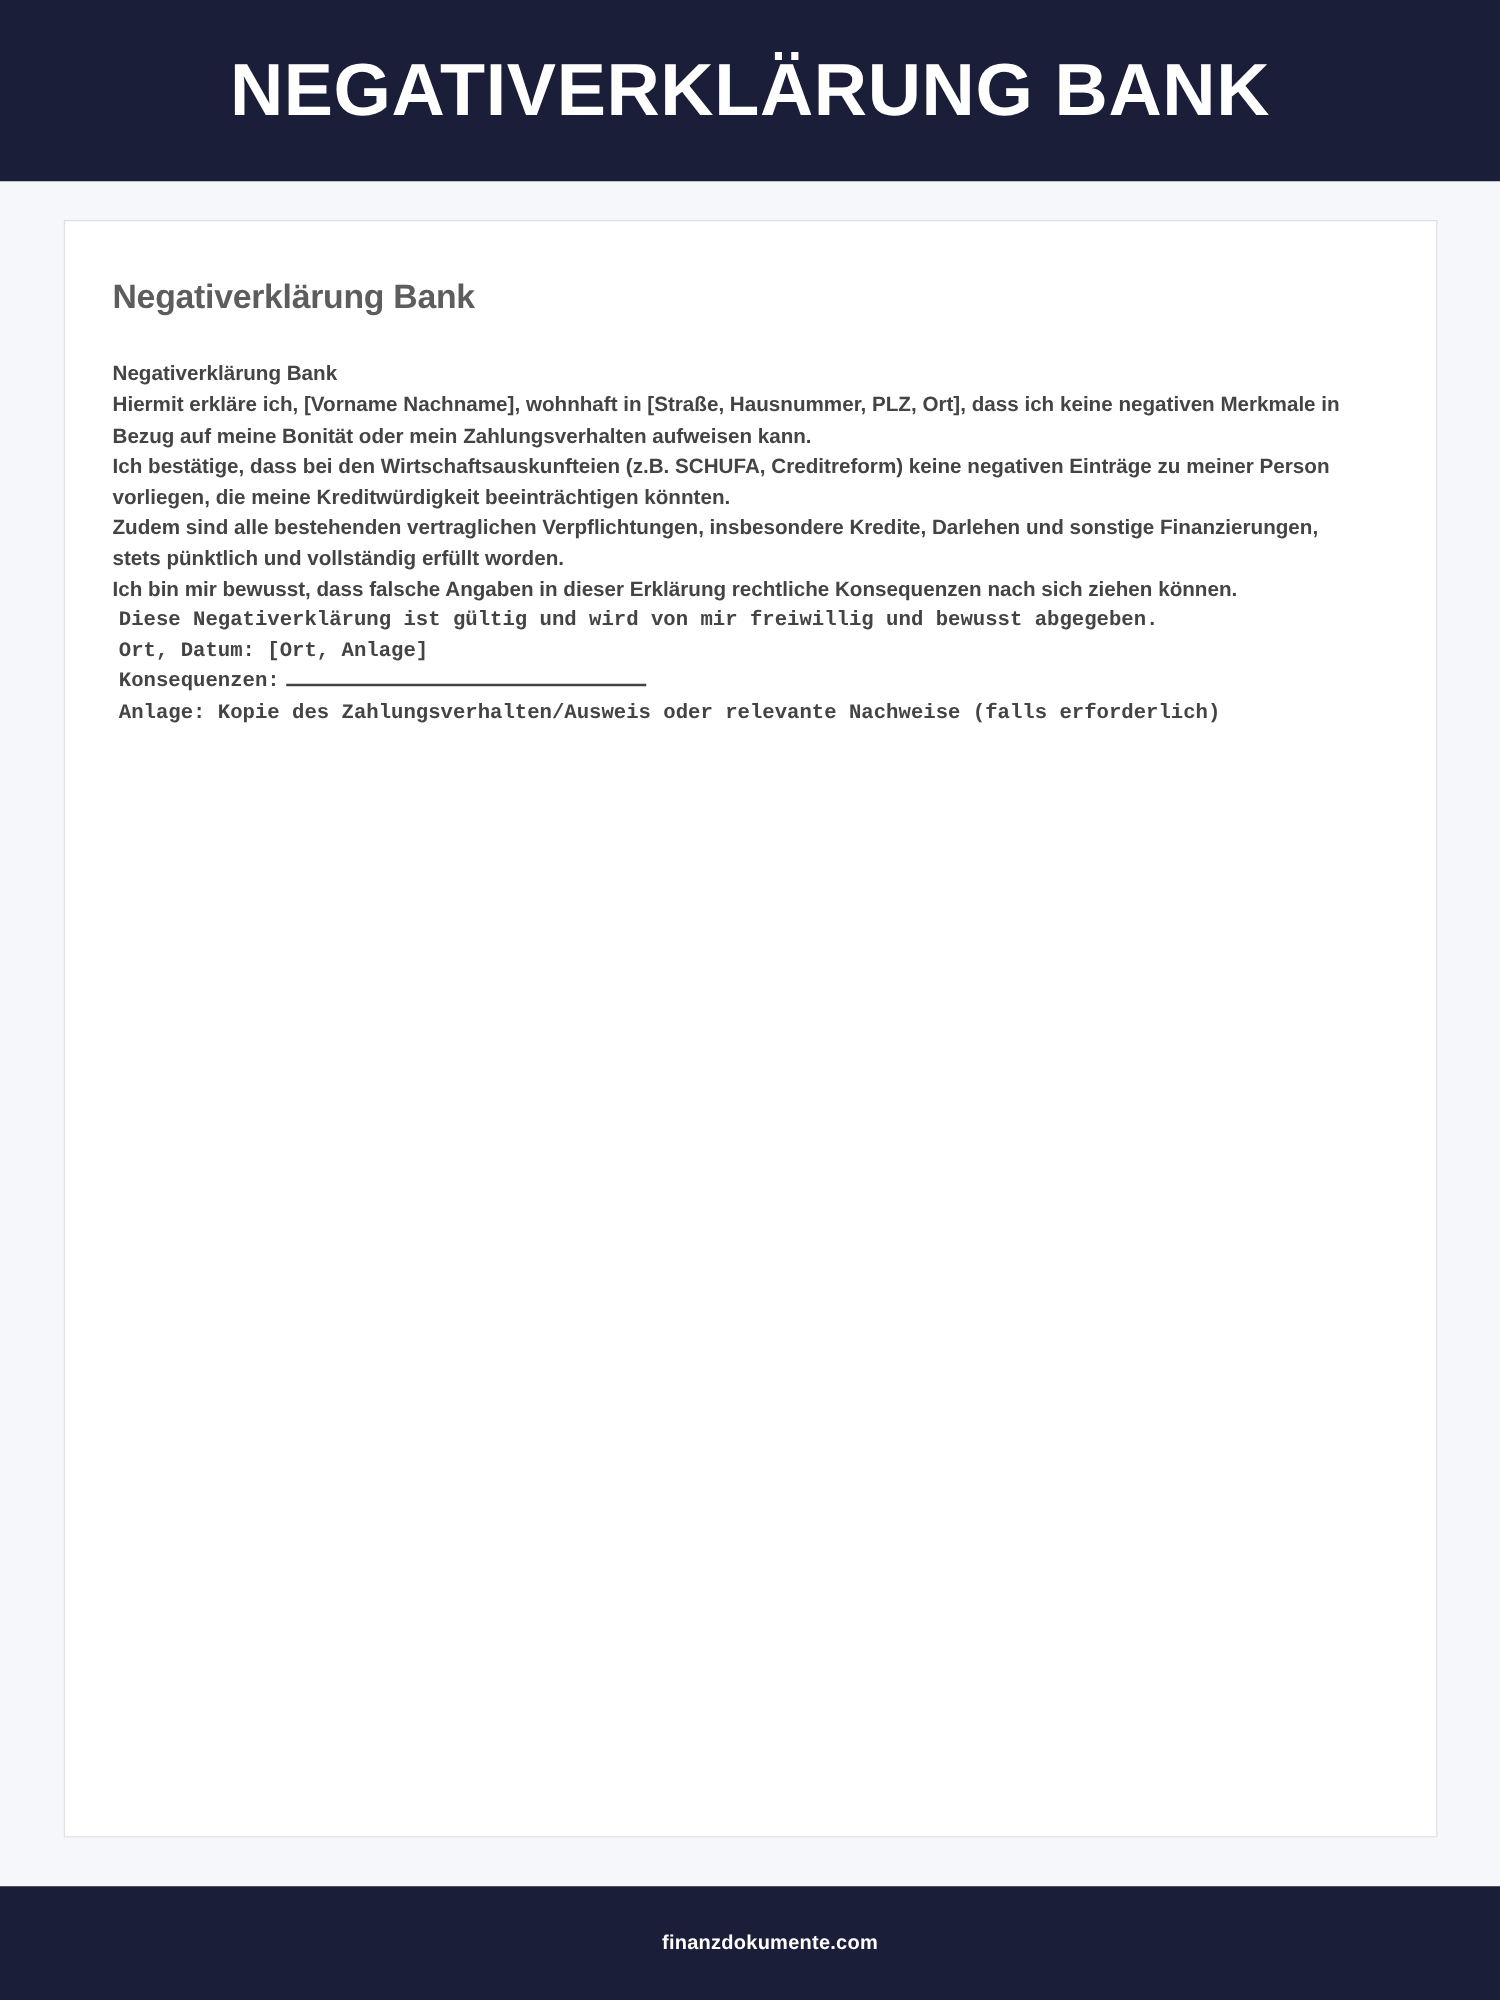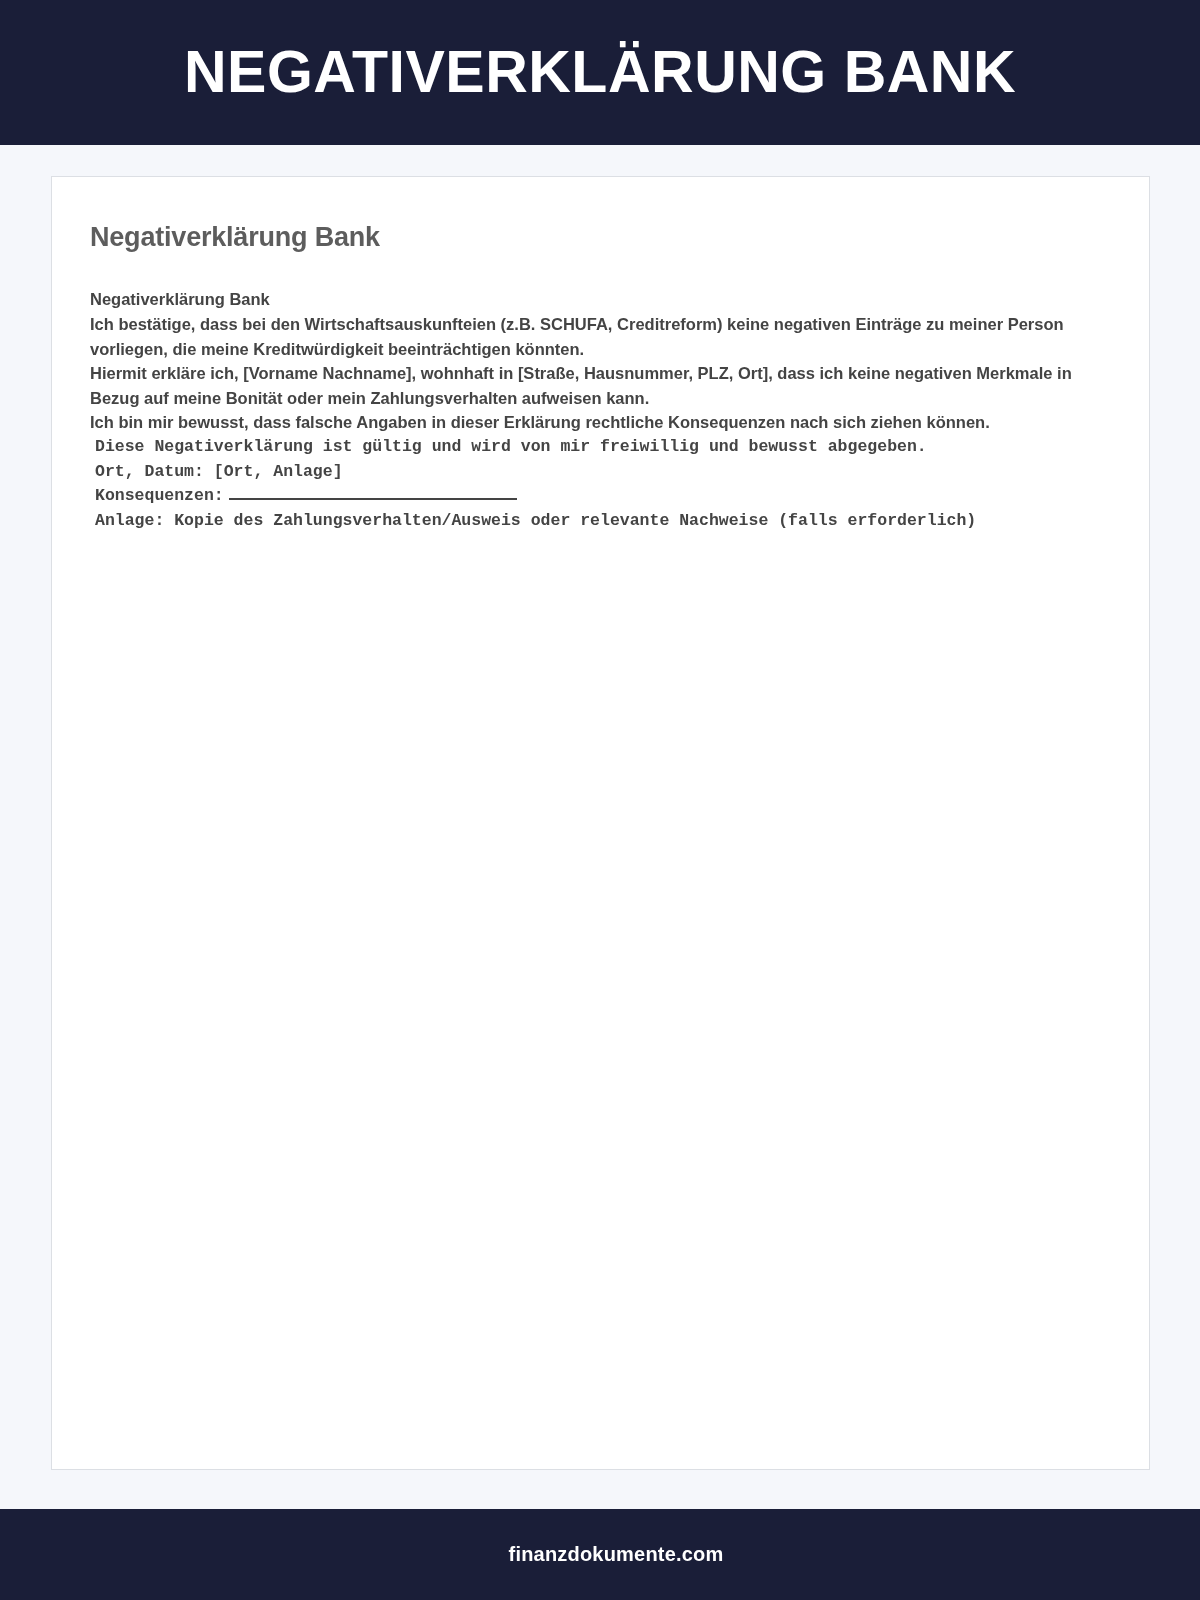--- a/index.html
+++ b/index.html
@@ -88,21 +88,21 @@
     bottom: 0;
     width: 100%;
     height: 91px;
     background: #1a1e38;
     display: flex;
     align-items: center;
     justify-content: center;
   }
   .site-footer span {
     color: #ffffff;
-    font-size: 20px;
+    font-size: 16px;
     font-weight: bold;
     letter-spacing: 0.2px;
     margin-left: 32px;
   }
 </style>
 </head>
 <body>
 
 <header class="top-banner">
   <h1>NEGATIVERKLÄRUNG BANK</h1>
@@ -110,24 +110,25 @@
 
 <main class="page-area">
   <article class="doc-card">
 
     <h2 class="doc-title">Negativerklärung Bank</h2>
 
     <section class="doc-body">
 
       <p>Negativerklärung Bank</p>
 
+      <p>Hiermit erkläre ich, [Vorname Nachname], wohnhaft in [Straße, Hausnummer, PLZ, Ort], dass ich keine negativen Merkmale in Bezug auf meine Bonität oder mein Zahlungsverhalten aufweisen kann.</p>
+
       <p>Ich bestätige, dass bei den Wirtschaftsauskunfteien (z.B. SCHUFA, Creditreform) keine negativen Einträge zu meiner Person vorliegen, die meine Kreditwürdigkeit beeinträchtigen könnten.</p>
 
-      <p>Hiermit erkläre ich, [Vorname Nachname], wohnhaft in [Straße, Hausnummer, PLZ, Ort], dass ich keine negativen Merkmale in Bezug auf meine Bonität oder mein Zahlungsverhalten aufweisen kann.</p>
-
+      <p>Zudem sind alle bestehenden vertraglichen Verpflichtungen, insbesondere Kredite, Darlehen und sonstige Finanzierungen, stets pünktlich und vollständig erfüllt worden.</p>
 
       <p>Ich bin mir bewusst, dass falsche Angaben in dieser Erklärung rechtliche Konsequenzen nach sich ziehen können.</p>
 
       <p class="indented">Diese Negativerklärung ist gültig und wird von mir freiwillig und bewusst abgegeben.</p>
 
       <p class="indented">Ort, Datum: [Ort, Anlage]</p>
 
       <p class="indented">
         <span>Konsequenzen:</span><span class="sig-line"></span>
       </p>

